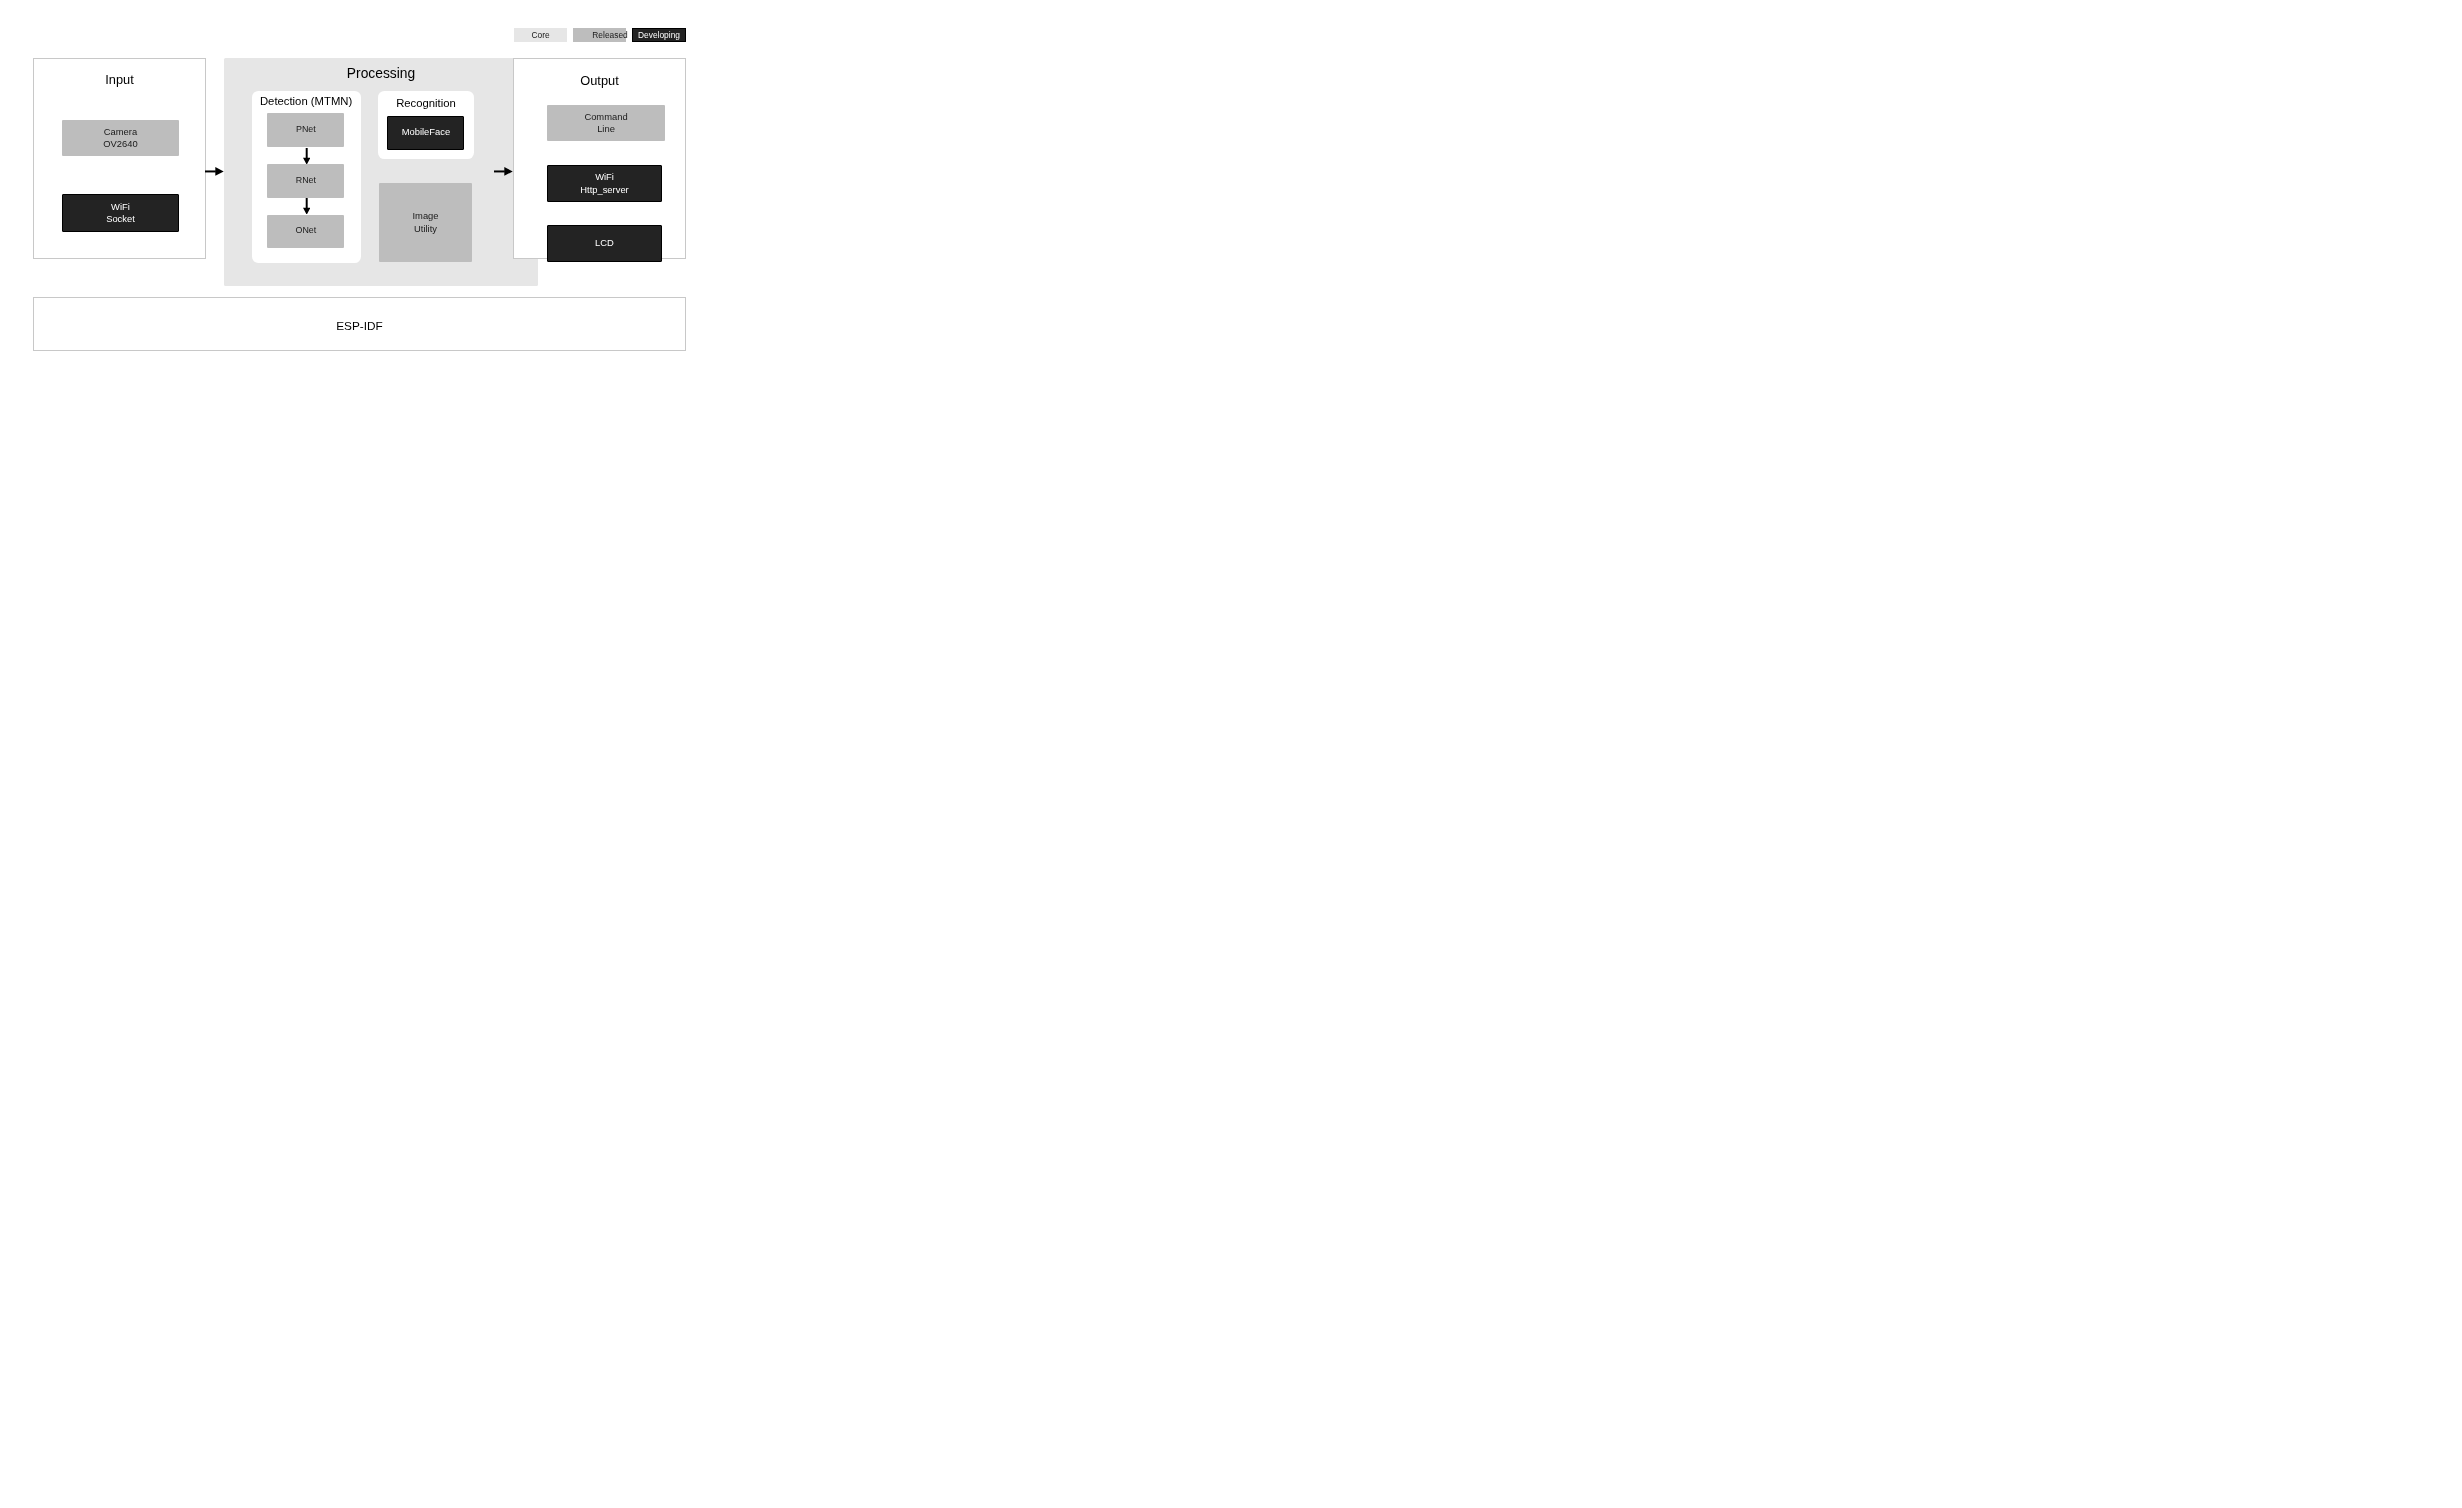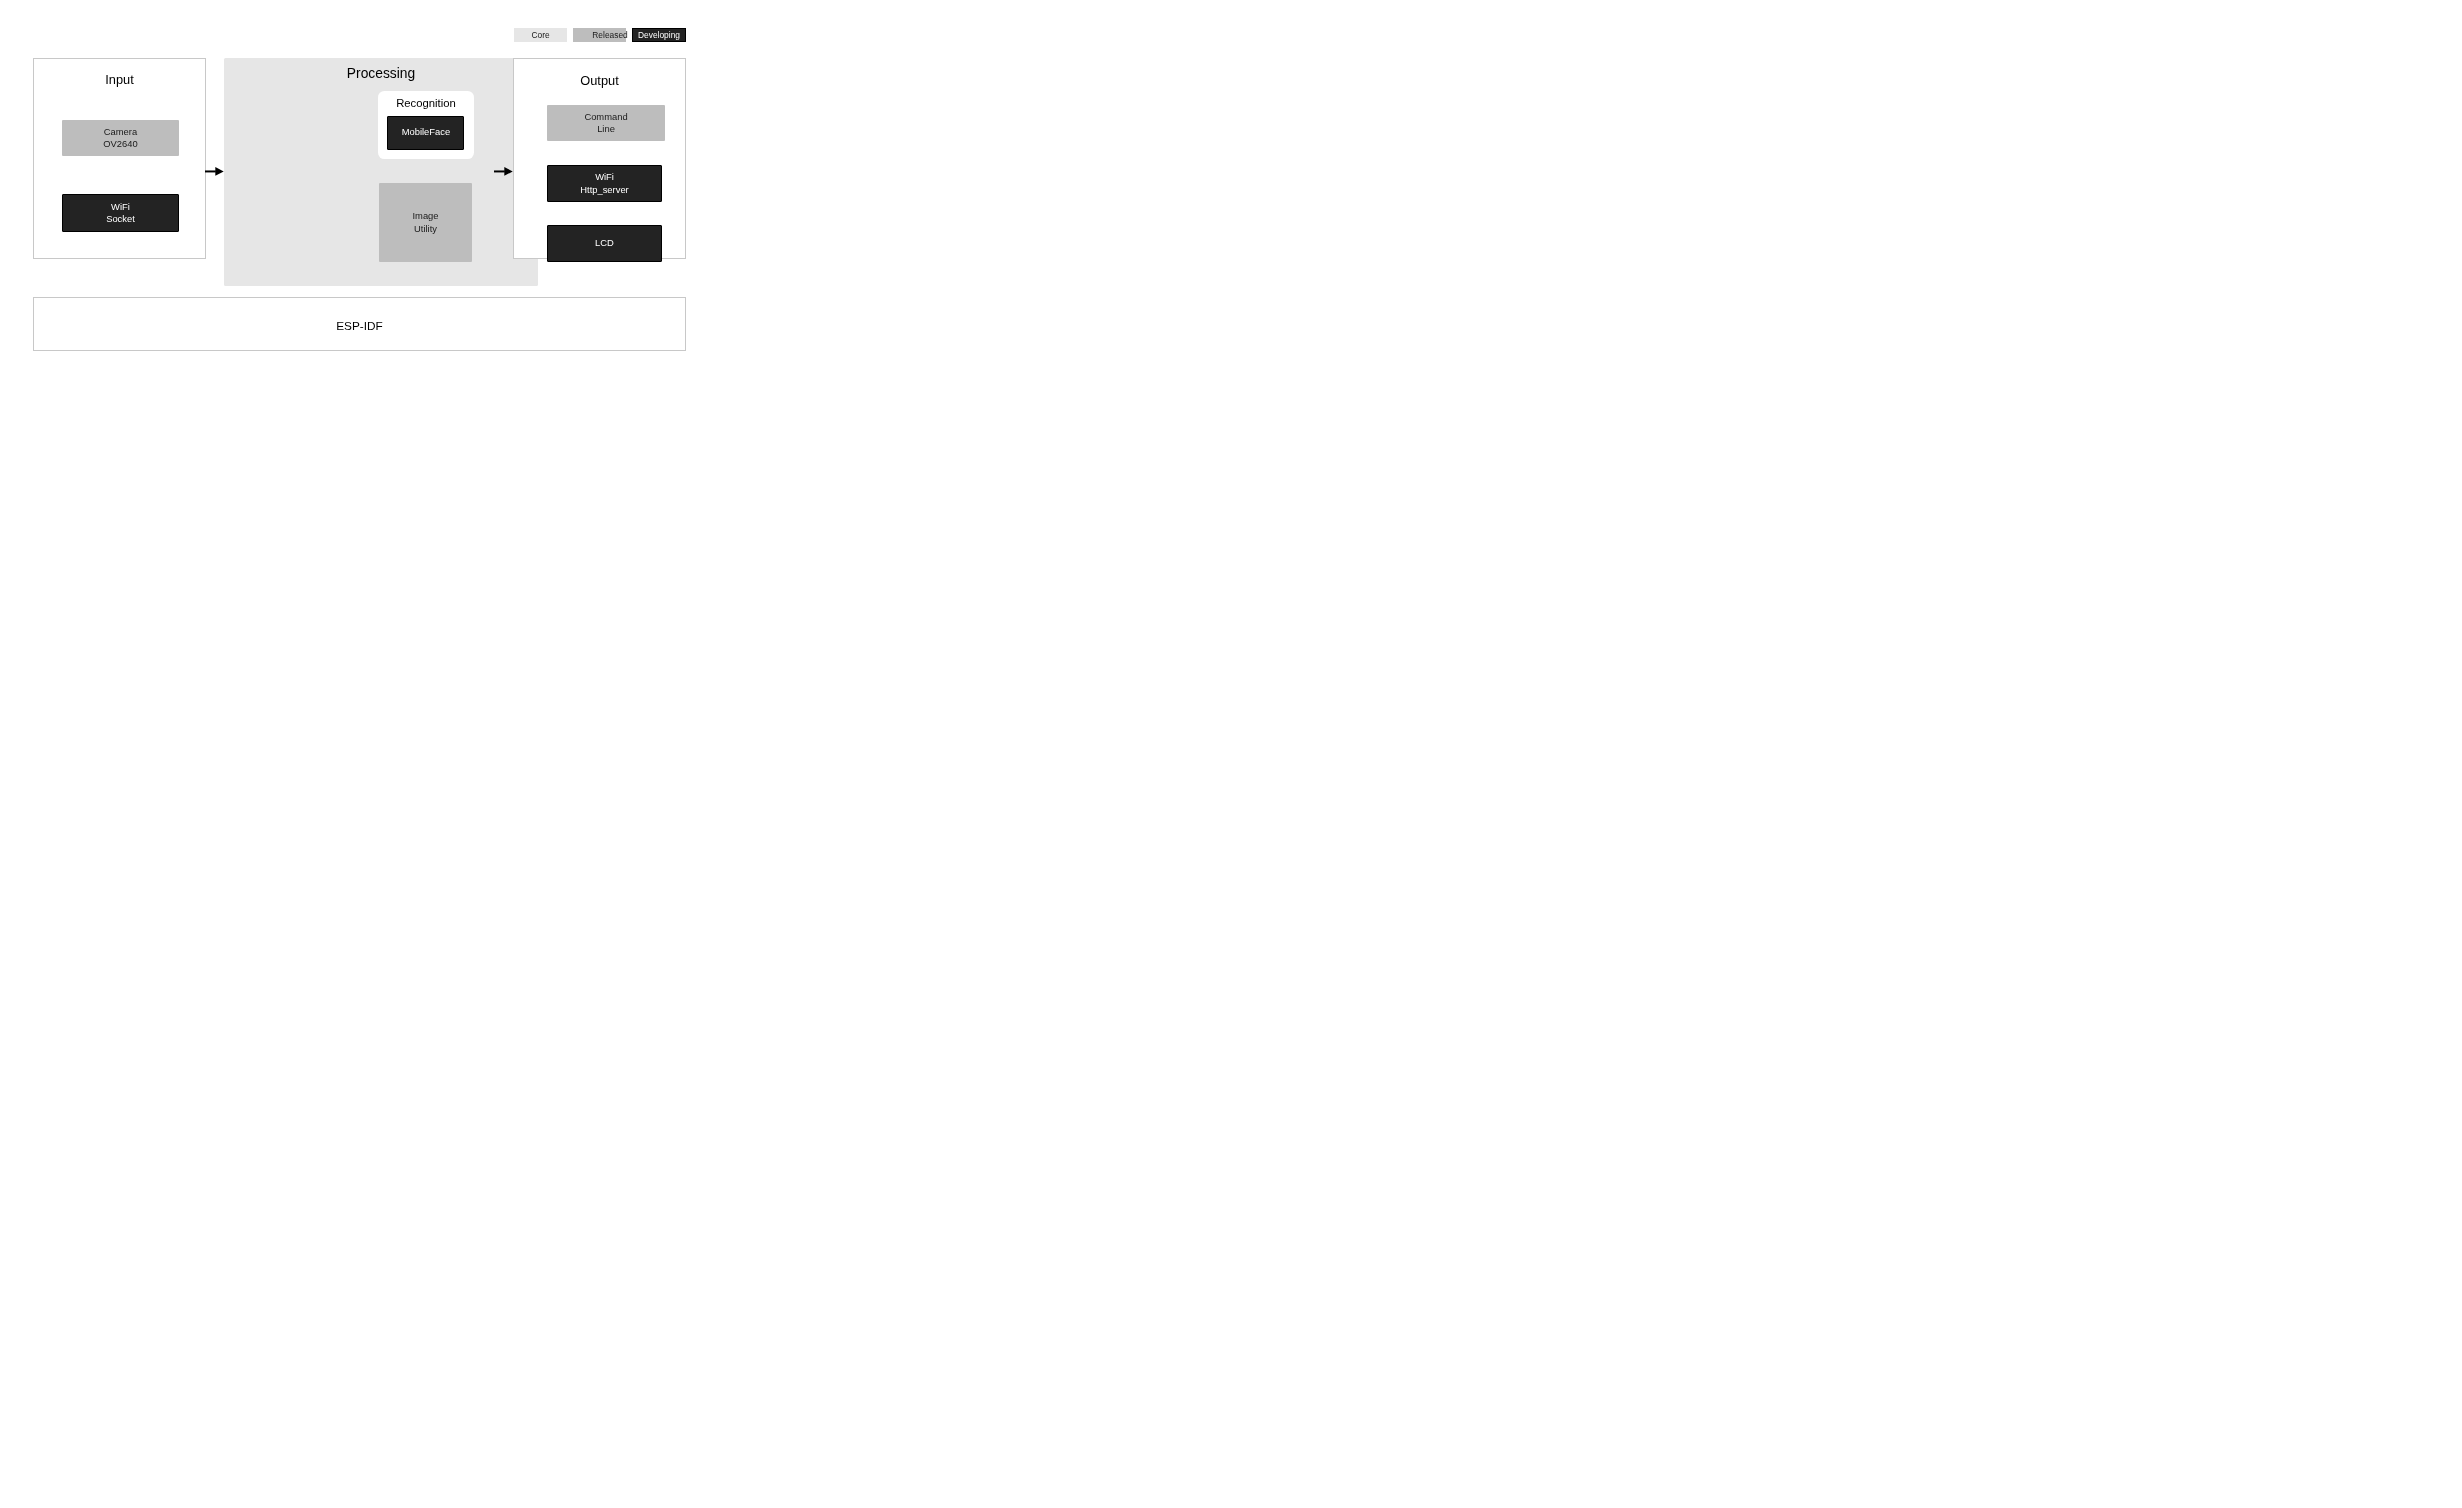--- a/index.html
+++ b/index.html
@@ -126,20 +126,34 @@
   </div>
 
   <svg class="flow-arrow flow-arrow-1" viewBox="0 0 38 18" aria-hidden="true">
     <rect x="0" y="7" width="22" height="4" fill="currentColor"></rect>
     <polygon points="21,0 38,9 21,18" fill="currentColor"></polygon>
   </svg>
 
   <div class="section-processing">
     <div class="sec-title title-processing">Processing</div>
 
+    <div class="panel detection-panel">
+      <div class="panel-title">Detection (MTMN)</div>
+      <div class="node node-gray pnet-node">PNet</div>
+      <svg class="arrow-down arrow-down-1" viewBox="0 0 15 34" aria-hidden="true">
+        <rect x="5.5" y="0" width="4" height="21" fill="currentColor"></rect>
+        <polygon points="0,20 15,20 7.5,34" fill="currentColor"></polygon>
+      </svg>
+      <div class="node node-gray rnet-node">RNet</div>
+      <svg class="arrow-down arrow-down-2" viewBox="0 0 15 34" aria-hidden="true">
+        <rect x="5.5" y="0" width="4" height="21" fill="currentColor"></rect>
+        <polygon points="0,20 15,20 7.5,34" fill="currentColor"></polygon>
+      </svg>
+      <div class="node node-gray onet-node">ONet</div>
+    </div>
 
     <div class="panel recognition-panel">
       <div class="panel-title">Recognition</div>
       <div class="node node-dark mobileface-node">MobileFace</div>
     </div>
 
     <div class="node node-gray image-utility-node">Image
 Utility</div>
   </div>
 

